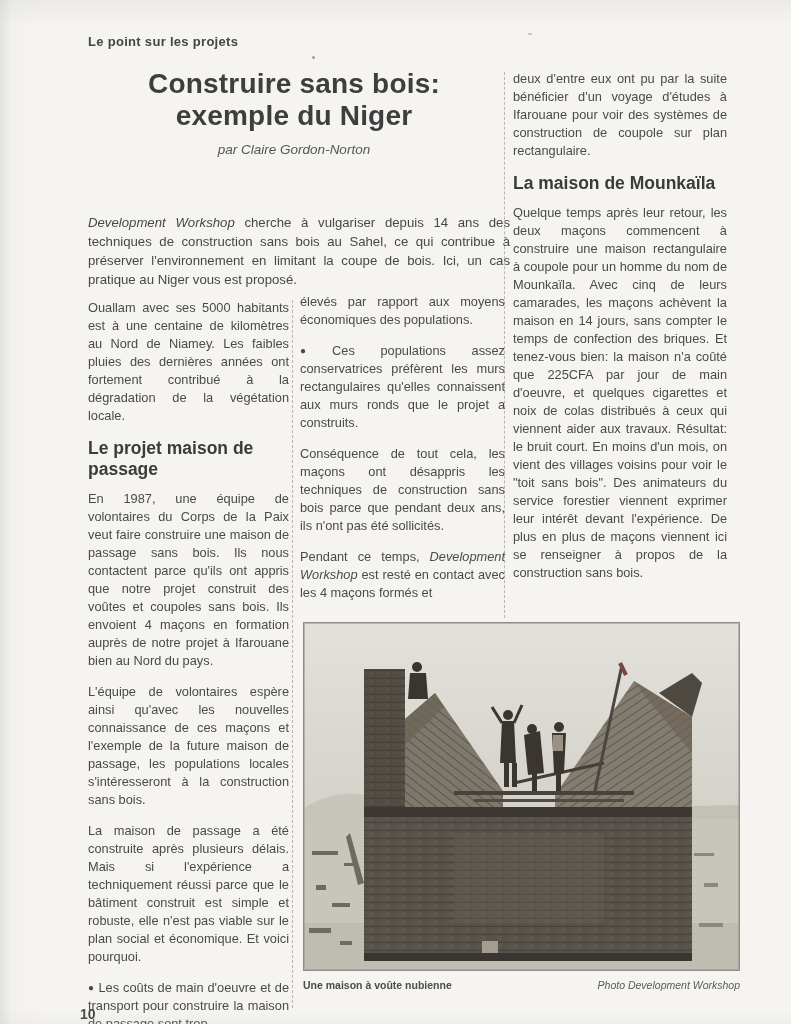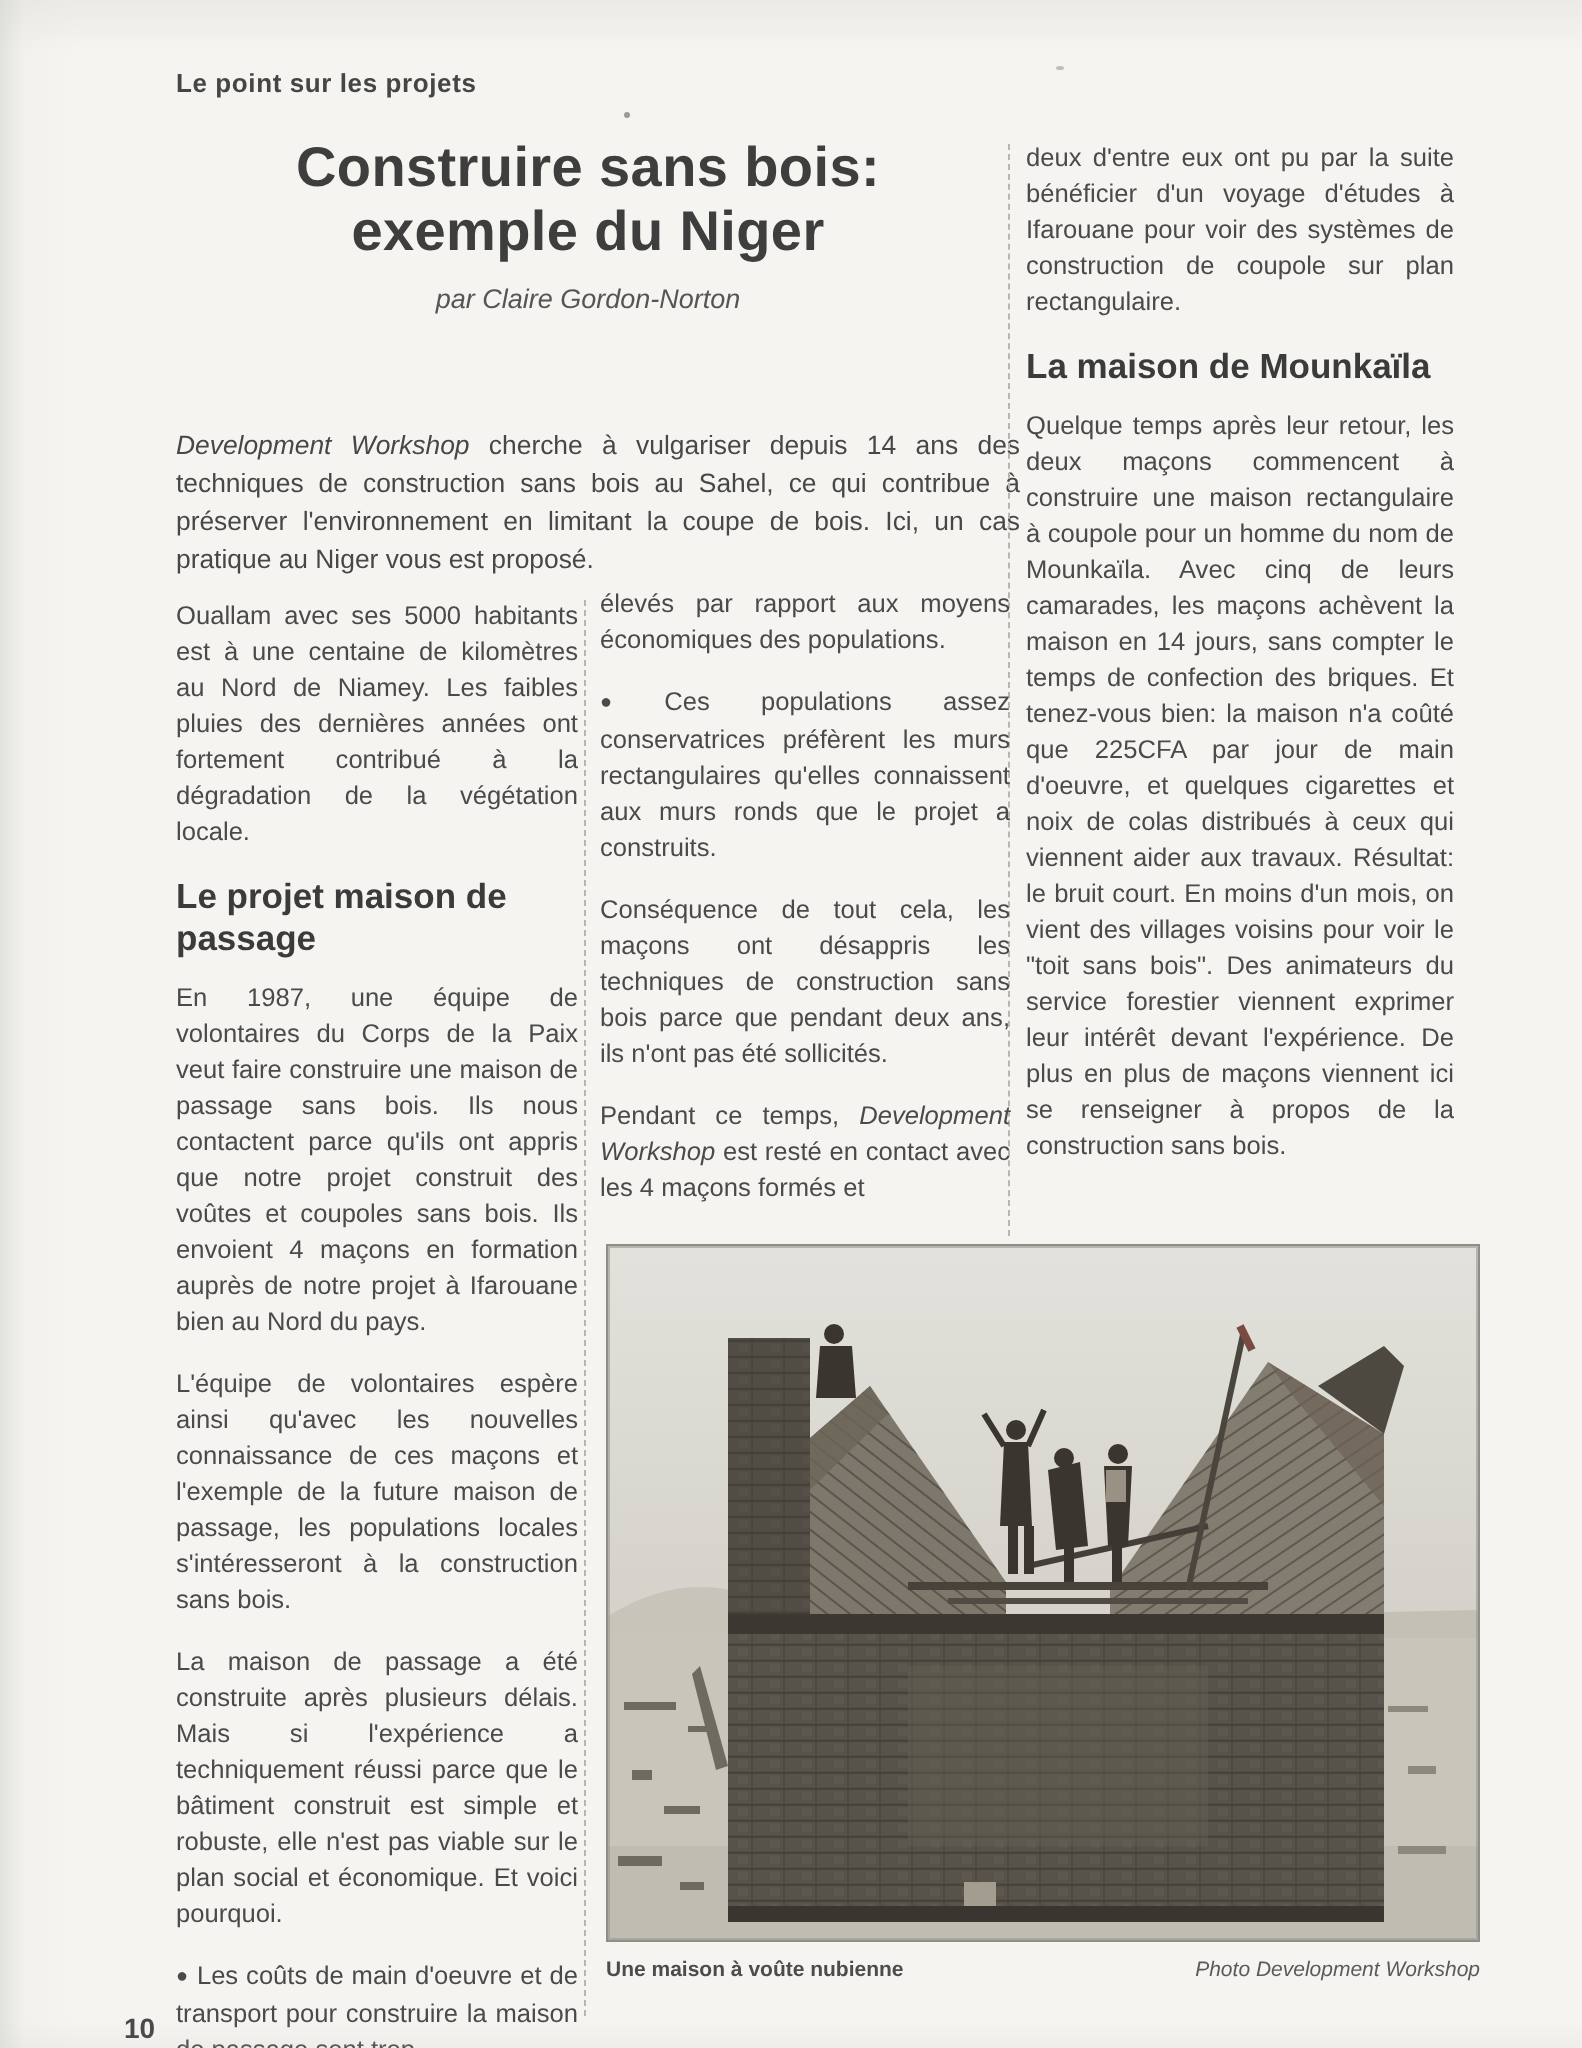--- a/index.html
+++ b/index.html
@@ -32,21 +32,21 @@
   .bullet .marker{font-size:10px;vertical-align:1px;padding-right:4px;}
   .vrule{position:absolute;width:0;border-left:1px dashed #b7b6b1;}
   .rule-a{left:504px;top:72px;height:546px;}
   .rule-b{left:292px;top:300px;height:708px;}
   .photo{position:absolute;left:303px;top:622px;width:437px;height:349px;
     border:1px solid #8f8f88;box-sizing:border-box;background:#cfccc4;}
   .photo svg{display:block;width:100%;height:100%;}
   .caption-row{position:absolute;left:303px;top:979px;width:437px;display:flex;justify-content:space-between;align-items:baseline;}
   .caption{font-size:10.5px;font-weight:700;color:#4c4c4c;}
   .credit{font-size:10.5px;font-style:italic;color:#5a5a5a;}
-  .pagenum{position:absolute;left:62px;top:1006px;font-size:14px;font-weight:700;color:#4a4a4a;z-index:5;}
+  .pagenum{position:absolute;left:80px;top:1006px;font-size:14px;font-weight:700;color:#4a4a4a;z-index:5;}
   .speck{position:absolute;background:#9a9a96;border-radius:50%;}
   .speck1{left:312px;top:56px;width:3px;height:3px;}
   .speck2{left:528px;top:33px;width:4px;height:2px;opacity:.6;}
 </style>
 </head>
 <body>
 
 <div class="page">
 
   <div class="kicker txt">Le point sur les projets</div>

